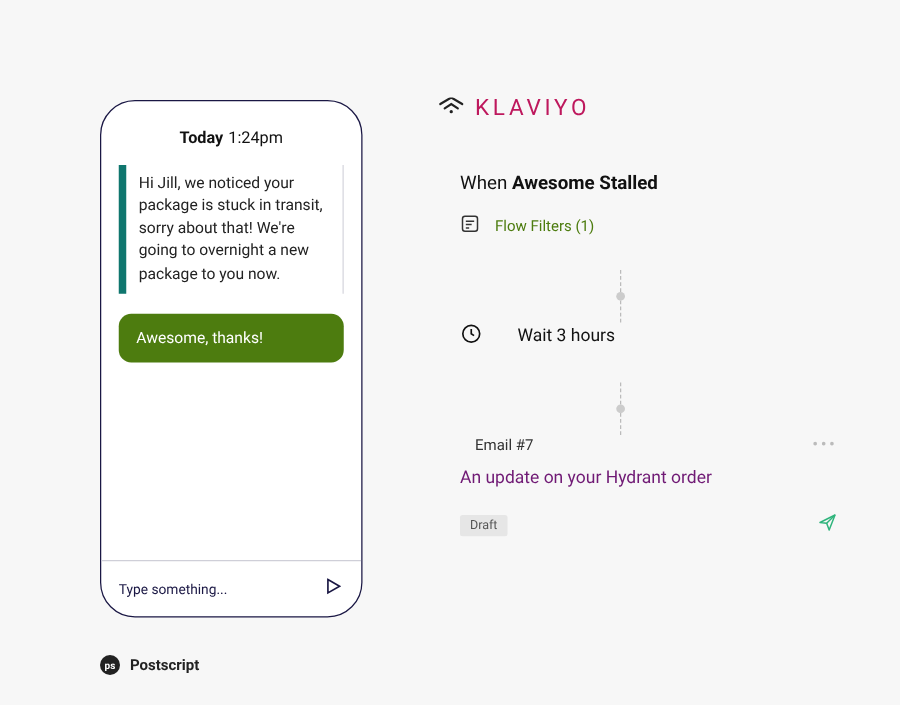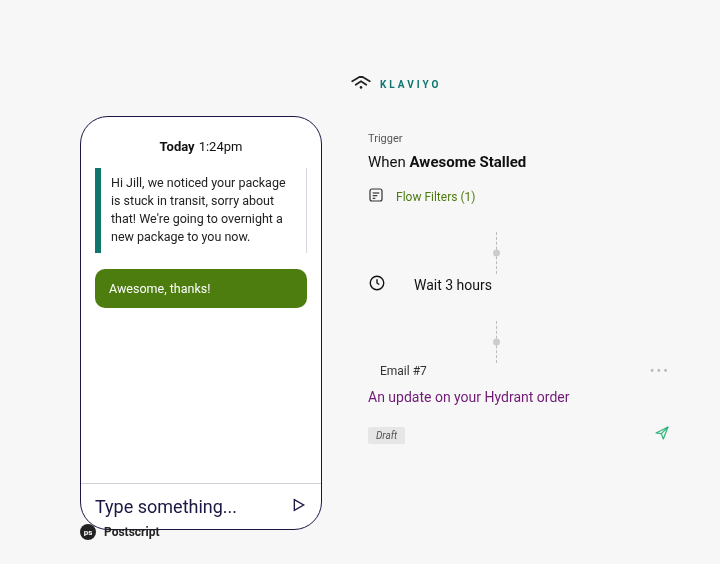--- a/index.html
+++ b/index.html
@@ -10,29 +10,28 @@
     color: #111;
     position: relative;
     overflow: hidden;
   }
 
   
   .phone {
     position: absolute;
     left: 80px;
     top: 80px;
-    width: 242px;
+    width: 210px;
     height: 414px;
     background: #fff;
     border: 1.5px solid #1a1744;
     border-radius: 28px;
     display: flex;
     flex-direction: column;
     overflow: hidden;
-    margin-top: 36px;
   }
   .phone-header {
     text-align: center;
     padding: 22px 0 14px;
     font-size: 13px;
     color: #111;
   }
   .phone-header .today { font-weight: 700; }
   .phone-header .time { font-weight: 400; margin-left: 4px; }
 
@@ -62,21 +61,21 @@
 
   .phone-input {
     border-top: 1px solid #cfcfd8;
     display: flex;
     align-items: center;
     padding: 12px 14px;
     gap: 8px;
   }
   .phone-input .placeholder {
     flex: 1;
-    font-size: 18px;
+    font-size: 11px;
     color: #1a1744;
   }
   .phone-input svg { width: 16px; height: 16px; }
 
   .postscript {
     position: absolute;
     left: 80px;
     top: 524px;
     display: flex;
     align-items: center;
@@ -101,24 +100,24 @@
   .klaviyo {
     position: absolute;
     left: 350px;
     top: 76px;
     width: 320px;
   }
   .kl-logo {
     display: flex;
     align-items: center;
     gap: 8px;
-    font-size: 10px;
+    font-size: 18px;
     letter-spacing: 3px;
-    font-weight: 700;
-    color: #0f766e;
+    font-weight: 400;
+    color: #be185d;
     margin-bottom: 40px;
   }
   .kl-logo svg { width: 22px; height: 14px; }
 
   .section { margin-bottom: 26px; }
 
   .caption {
     font-size: 11px;
     color: #555;
     margin-bottom: 8px;
@@ -193,21 +192,20 @@
     display: flex;
     align-items: center;
     gap: 12px;
   }
   .draft-chip {
     background: #e6e6e6;
     color: #555;
     font-size: 10px;
     padding: 3px 8px;
     border-radius: 2px;
-    font-style: italic;
   }
   .email-foot .spacer { flex: 1; }
   .send-ico svg { width: 16px; height: 16px; }
 
 </style>
 </head>
 <body>
 
 <div class="phone">
   <div class="phone-header">
@@ -239,21 +237,20 @@
       <svg viewBox="0 0 24 16" fill="none" stroke="#222" stroke-width="2" stroke-linecap="round">
         <path d="M2 6 L12 0 L22 6"></path>
         <path d="M6 10 L12 6 L18 10"></path>
         <circle cx="12" cy="13" r="1.5" fill="#222" stroke="none"></circle>
       </svg>
     </span>
     <span>KLAVIYO</span>
   </div>
 
   <div class="section">
-    <div class="caption">Trigger</div>
     <div class="trigger-line">
       <span>When </span><span class="bold">Awesome Stalled</span>
     </div>
     <div class="row">
       <span>
         <svg viewBox="0 0 24 24" fill="none" stroke="#333" stroke-width="1.8">
           <rect x="3" y="3" width="18" height="18" rx="3"></rect>
           <line x1="7" y1="9" x2="17" y2="9"></line>
           <line x1="7" y1="13" x2="14" y2="13"></line>
           <line x1="7" y1="17" x2="11" y2="17"></line>

